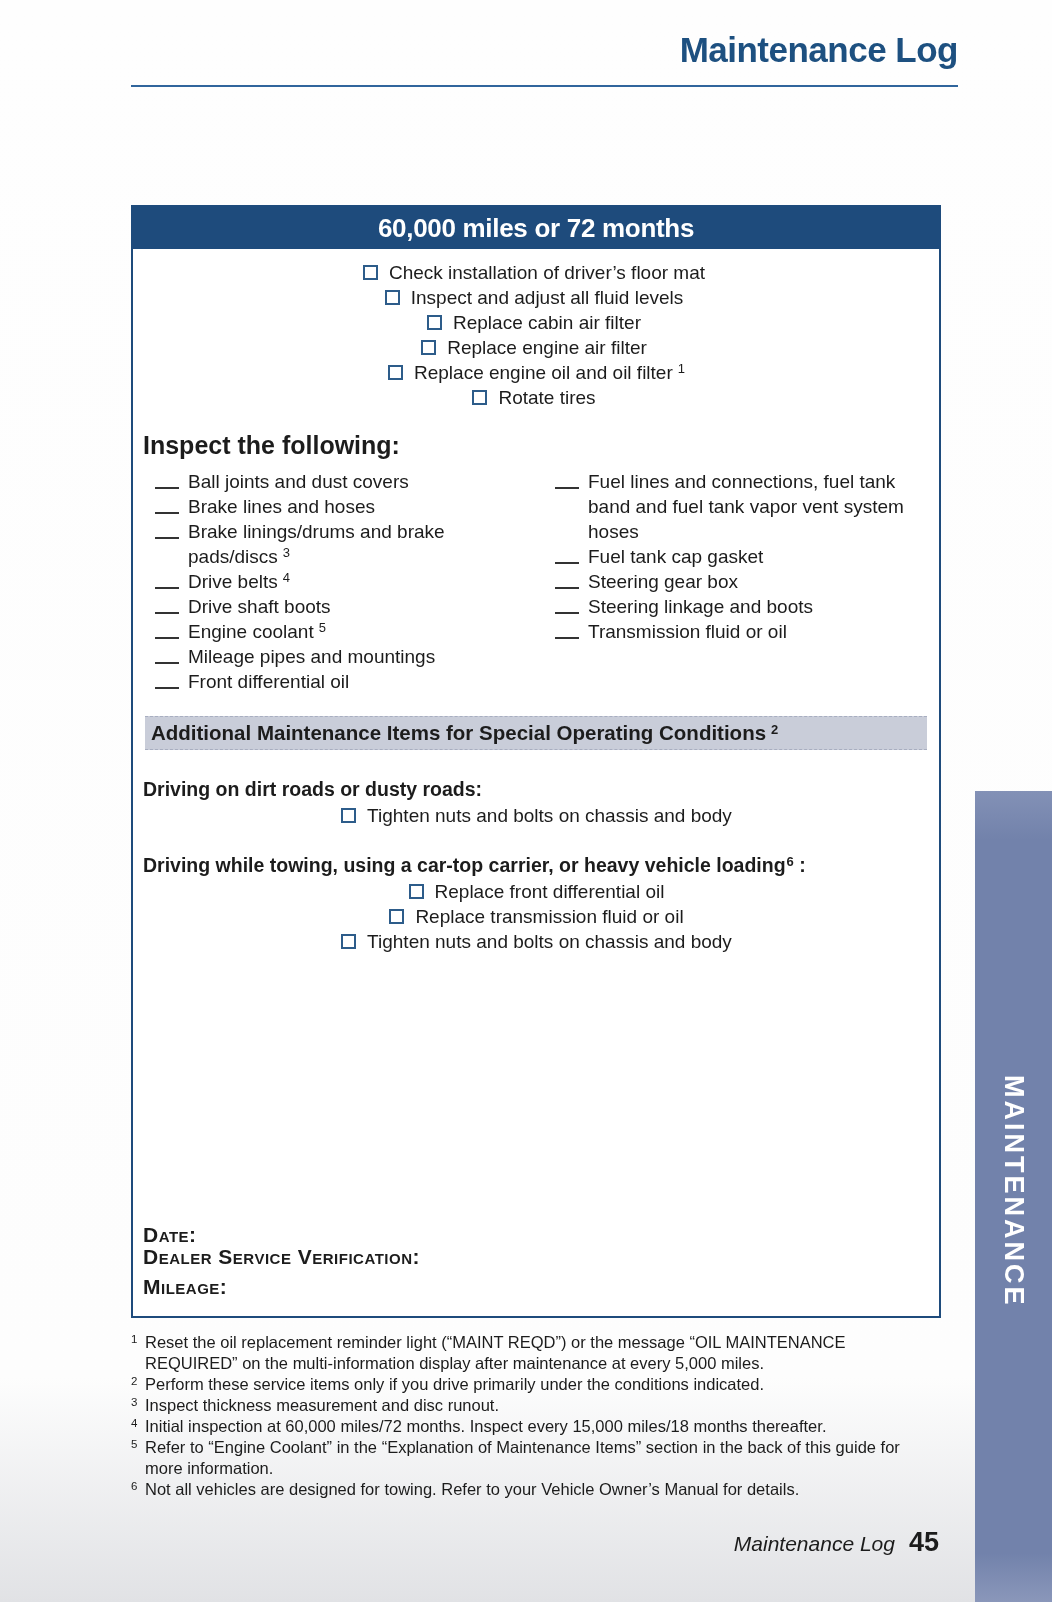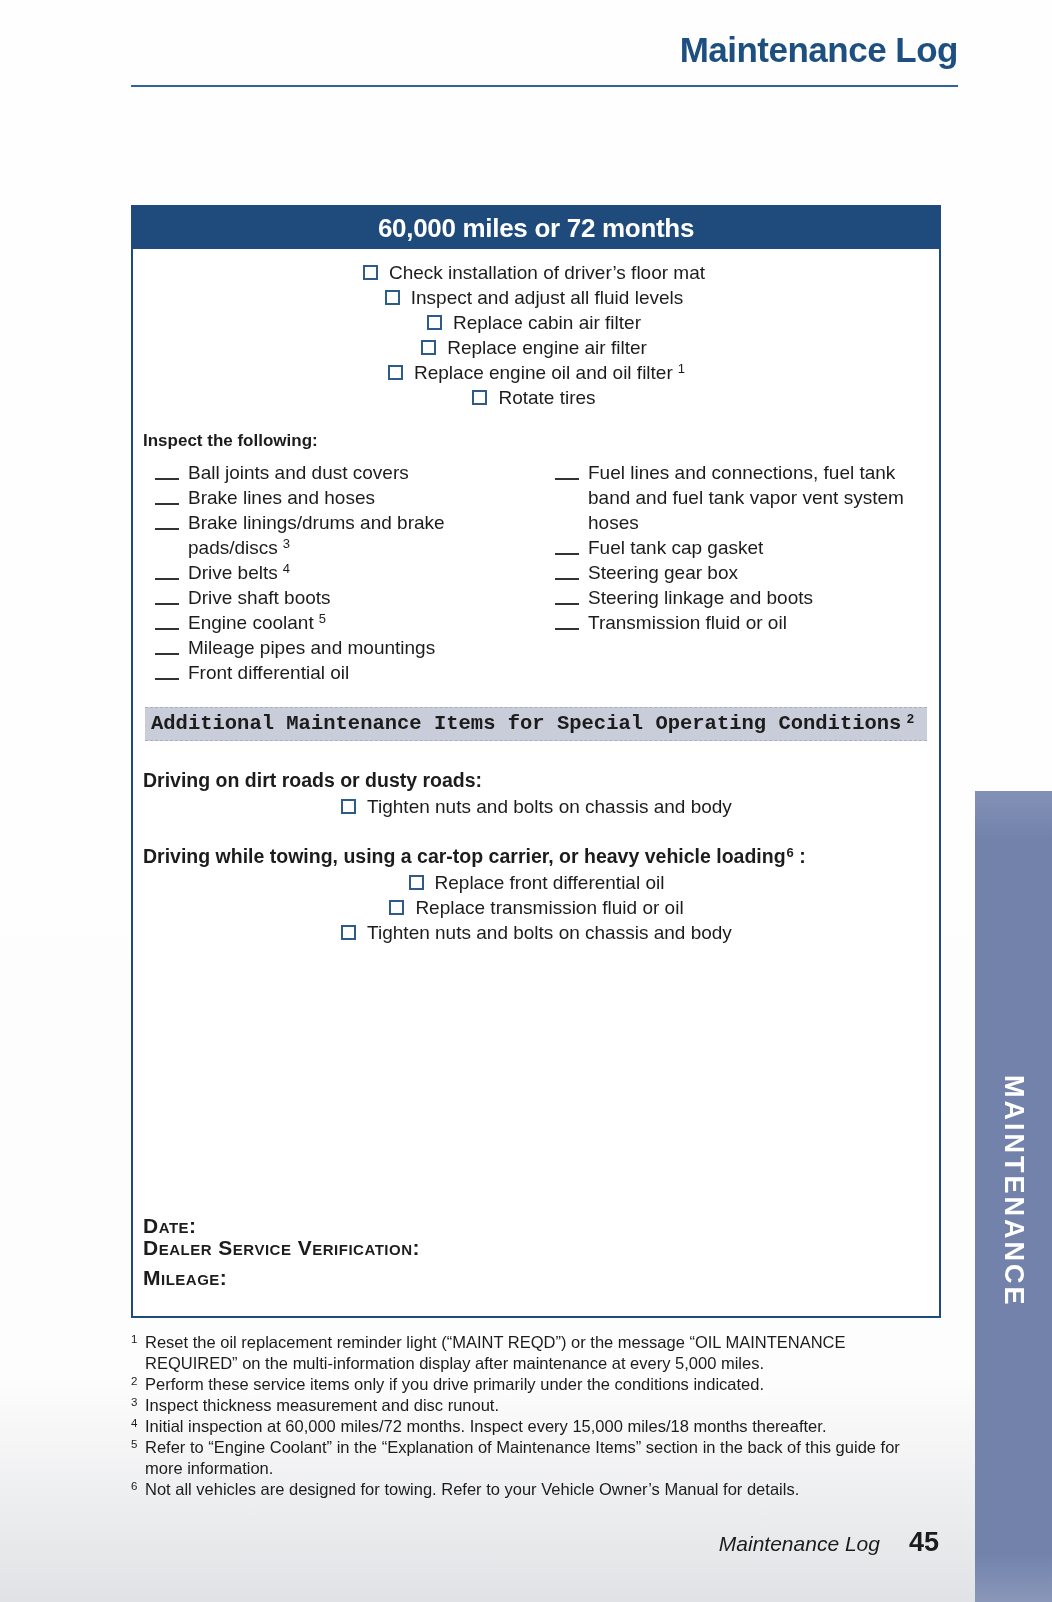--- a/index.html
+++ b/index.html
@@ -44,34 +44,34 @@
 
   
   ul{list-style:none;}
   .check-row{display:flex;align-items:flex-start;line-height:25px;justify-content:center;}
   .checkbox{
     flex:none;width:15px;height:15px;border:2px solid var(--checkbox-blue);
     margin:5px 11px 0 3px;background:#fff;
   }
 
   
-  .inspect-heading{font-size:17px;font-weight:bold;margin:21px 0 9px 0;}
+  .inspect-heading{font-size:25px;font-weight:bold;margin:21px 0 9px 0;}
   .columns{display:flex;}
   .col-left{width:400px;flex:none;padding-left:12px;}
   .col-right{flex:1;padding-left:12px;}
   .dash-row{display:flex;align-items:flex-start;line-height:25px;}
   .dash{
     flex:none;width:24px;height:20px;border-bottom:2px solid #333;margin-right:9px;
   }
 
   
   .special-bar{
     margin:22px 0 0 2px;height:34px;line-height:32px;background:var(--bar-bg);
     border-top:1px dashed var(--bar-border);border-bottom:1px dashed var(--bar-border);
-    font-size:20.5px;font-weight:bold;padding-left:6px;font-family:Liberation Mono, monospace;
+    font-size:20.5px;font-weight:bold;padding-left:6px;
   }
 
   .cond-heading{font-size:19.5px;font-weight:bold;line-height:25px;margin-top:27px;}
   .cond-heading.second{margin-top:25px;}
   .cond-list{margin-top:1px;}
 
   
   .verify-block{margin-top:270px;}
   .sc-label{
     font-variant:small-caps;font-weight:bold;font-size:21px;letter-spacing:.5px;line-height:22px;
@@ -87,21 +87,21 @@
   .footnote .fn-num{
     flex:none;width:14px;font-size:11.5px;text-align:left;position:relative;top:-3px;
   }
   .footnote .fn-text{flex:1;}
 
   
   .page-footer{
     position:absolute;left:131px;top:1527px;width:808px;text-align:right;
   }
   .footer-label{font-style:italic;font-size:21px;}
-  .page-num{font-weight:bold;font-size:27px;margin-left:29px;}
+  .page-num{font-weight:bold;font-size:27px;margin-left:14px;}
 
   
   .side-tab{
     position:absolute;left:975px;top:791px;width:77px;height:811px;
     background:linear-gradient(180deg,#8391b6 0%,var(--tab-bg) 6%,var(--tab-bg) 94%,#8a97ba 100%);
   }
   .side-tab .vtext{
     position:absolute;top:284px;left:50%;transform:translateX(-50%);
     writing-mode:vertical-rl;color:#fff;font-weight:bold;font-size:27px;letter-spacing:3px;
     white-space:nowrap;

